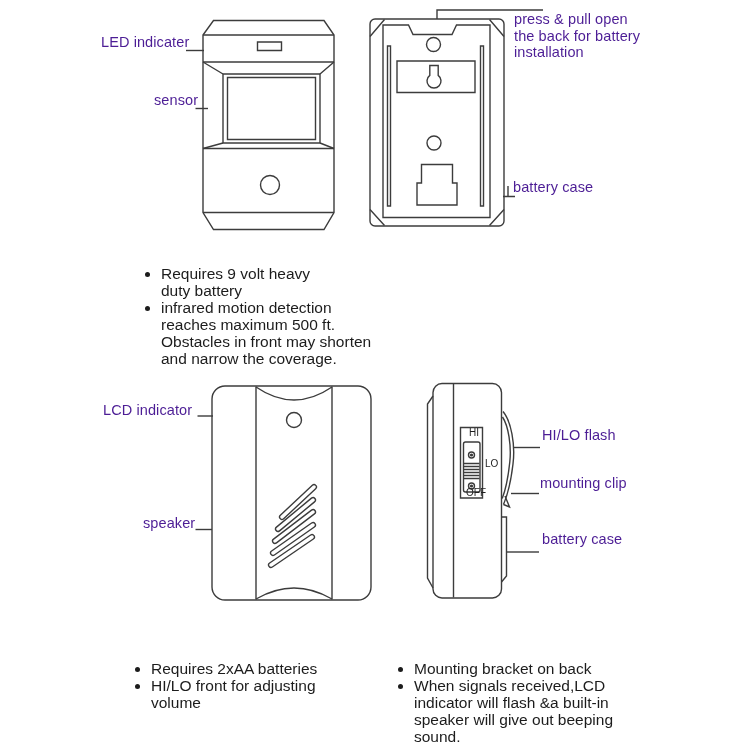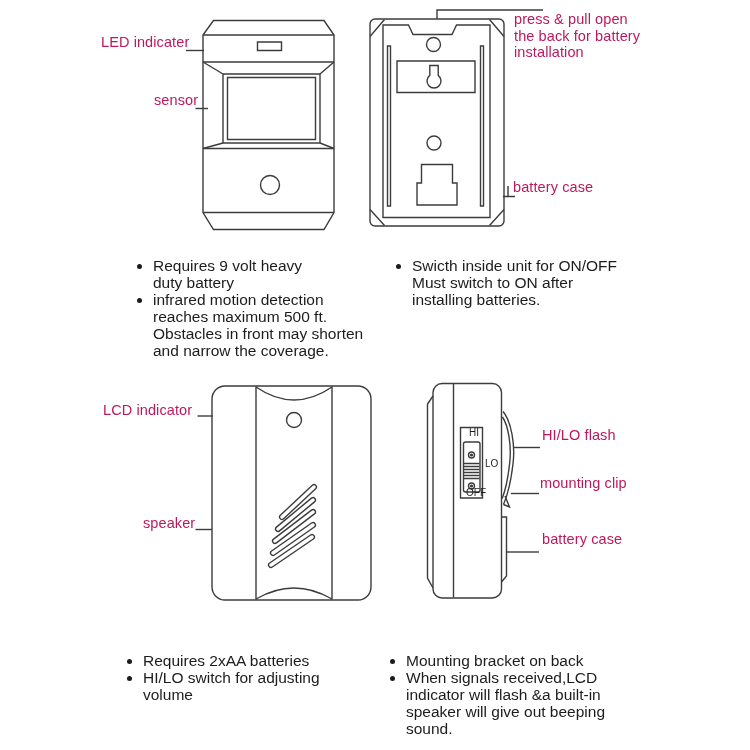--- a/index.html
+++ b/index.html
@@ -4,26 +4,26 @@
 <style>
   html,body{margin:0;padding:0;background:#ffffff;}
   .canvas{
     position:relative;width:750px;height:750px;background:#ffffff;
     font-family:"Liberation Sans",sans-serif;color:#1f1f1f;overflow:hidden;
   }
   svg.art{position:absolute;left:0;top:0;width:750px;height:750px;}
   svg.art *{vector-effect:non-scaling-stroke;}
   .lbl{
     position:absolute;font-size:14.5px;line-height:16.5px;
-    white-space:pre-line;color:#be185d;letter-spacing:0.1px;
+    white-space:pre-line;color:#4c1d95;letter-spacing:0.1px;
   }
   .sw{position:absolute;font-size:10px;line-height:10px;color:#1f1f1f;}
   .sw.center{text-align:center;}
   ul.notes{
-    position:absolute;margin:0;padding:0 0 0 25px;
+    position:absolute;margin:8px;padding:0 0 0 25px;
     font-size:15.5px;line-height:17px;color:#1c1c1c;
   }
   ul.notes li{margin:0;white-space:pre-line;}
 </style>
 </head>
 <body>
 
 <div class="canvas">
 
   <svg class="art" viewBox="0 0 750 750" fill="none" stroke="#3c3c3c" stroke-width="1.4">
@@ -108,28 +108,23 @@
   <div class="sw center" style="left:459px;top:488px;width:34px">OFF</div>
 
   <ul class="notes" style="left:128px;top:257px;width:250px">
       <li>Requires 9 volt heavy
 duty battery</li>
       <li>infrared motion detection
 reaches maximum 500 ft.
 Obstacles in front may shorten
 and narrow the coverage.</li>
     </ul>
-  <ul class="notes" style="left:387px;top:257px;width:255px">
-      <li>Swicth inside unit for ON/OFF
-Must switch to ON after
-installing batteries.</li>
-    </ul>
   <ul class="notes" style="left:118px;top:652px;width:250px">
       <li>Requires 2xAA batteries</li>
-      <li>HI/LO switch for adjusting
+      <li>HI/LO front for adjusting
 volume</li>
     </ul>
   <ul class="notes" style="left:381px;top:652px;width:260px">
       <li>Mounting bracket on back</li>
       <li>When signals received,LCD
 indicator will flash &amp;a built-in
 speaker will give out beeping
 sound.</li>
     </ul>
 

